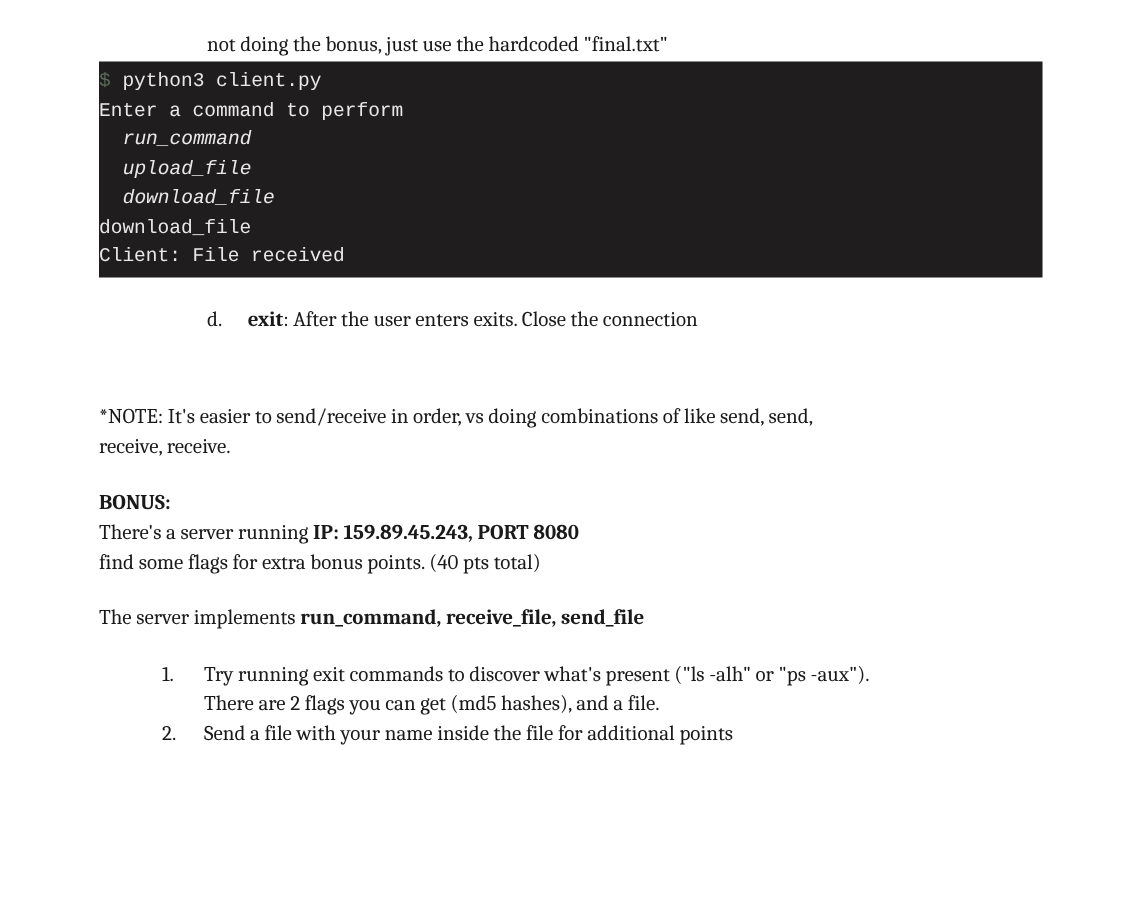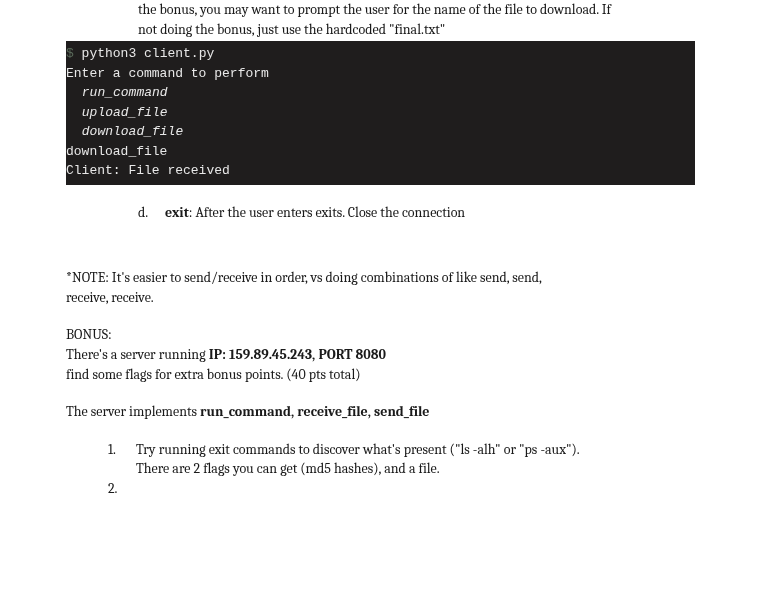--- a/index.html
+++ b/index.html
@@ -36,20 +36,21 @@
     }
     .item-d .marker {
       display: inline-block;
       width: 24px;
     }
     .note {
       margin-bottom: 18px;
     }
     .bonus-heading {
       margin-bottom: 0;
+      font-weight: bold;
     }
     .bonus-block p { margin-bottom: 0; }
     .bonus-block { margin-bottom: 18px; }
     .impl { margin-bottom: 18px; }
     .numlist {
       margin-left: 42px;
     }
     .numlist li {
       list-style: none;
       position: relative;
@@ -60,21 +61,21 @@
       position: absolute;
       left: 0;
       top: 0;
     }
     .b { font-weight: bold; }
   </style>
 </head>
 <body>
 
 <div class="intro-text">
-  <span>the bonus, you may want to prompt the user for the name of the file to download. If</span><br>
+  <br>
   <span>not doing the bonus, just use the hardcoded "final.txt"</span>
 </div>
 
 <div class="terminal"><span class="term-line"><span class="dollar">$</span><span> python3 client.py</span></span><span class="term-line">Enter a command to perform</span><span class="term-line indent1"> run_command</span><span class="term-line indent1"> upload_file</span><span class="term-line indent1"> download_file</span><span class="term-line">download_file</span><span class="term-line">Client: File received</span></div>
 
 <div class="item-d">
   <span class="marker">d.</span>
   <span class="b">exit</span><span>: After the user enters exits. Close the connection</span>
 </div>
 
@@ -96,14 +97,15 @@
 </p>
 
 <ul class="numlist">
   <li>
     <span class="num">1.</span>
     <span>Try running exit commands to discover what's present ("ls -alh" or "ps -aux").</span><br>
     <span>There are 2 flags you can get (md5 hashes), and a file.</span>
   </li>
   <li>
     <span class="num">2.</span>
+    <span>Send a file with your name inside the file for additional points</span>
   </li>
 </ul>
 
 </body></html>

